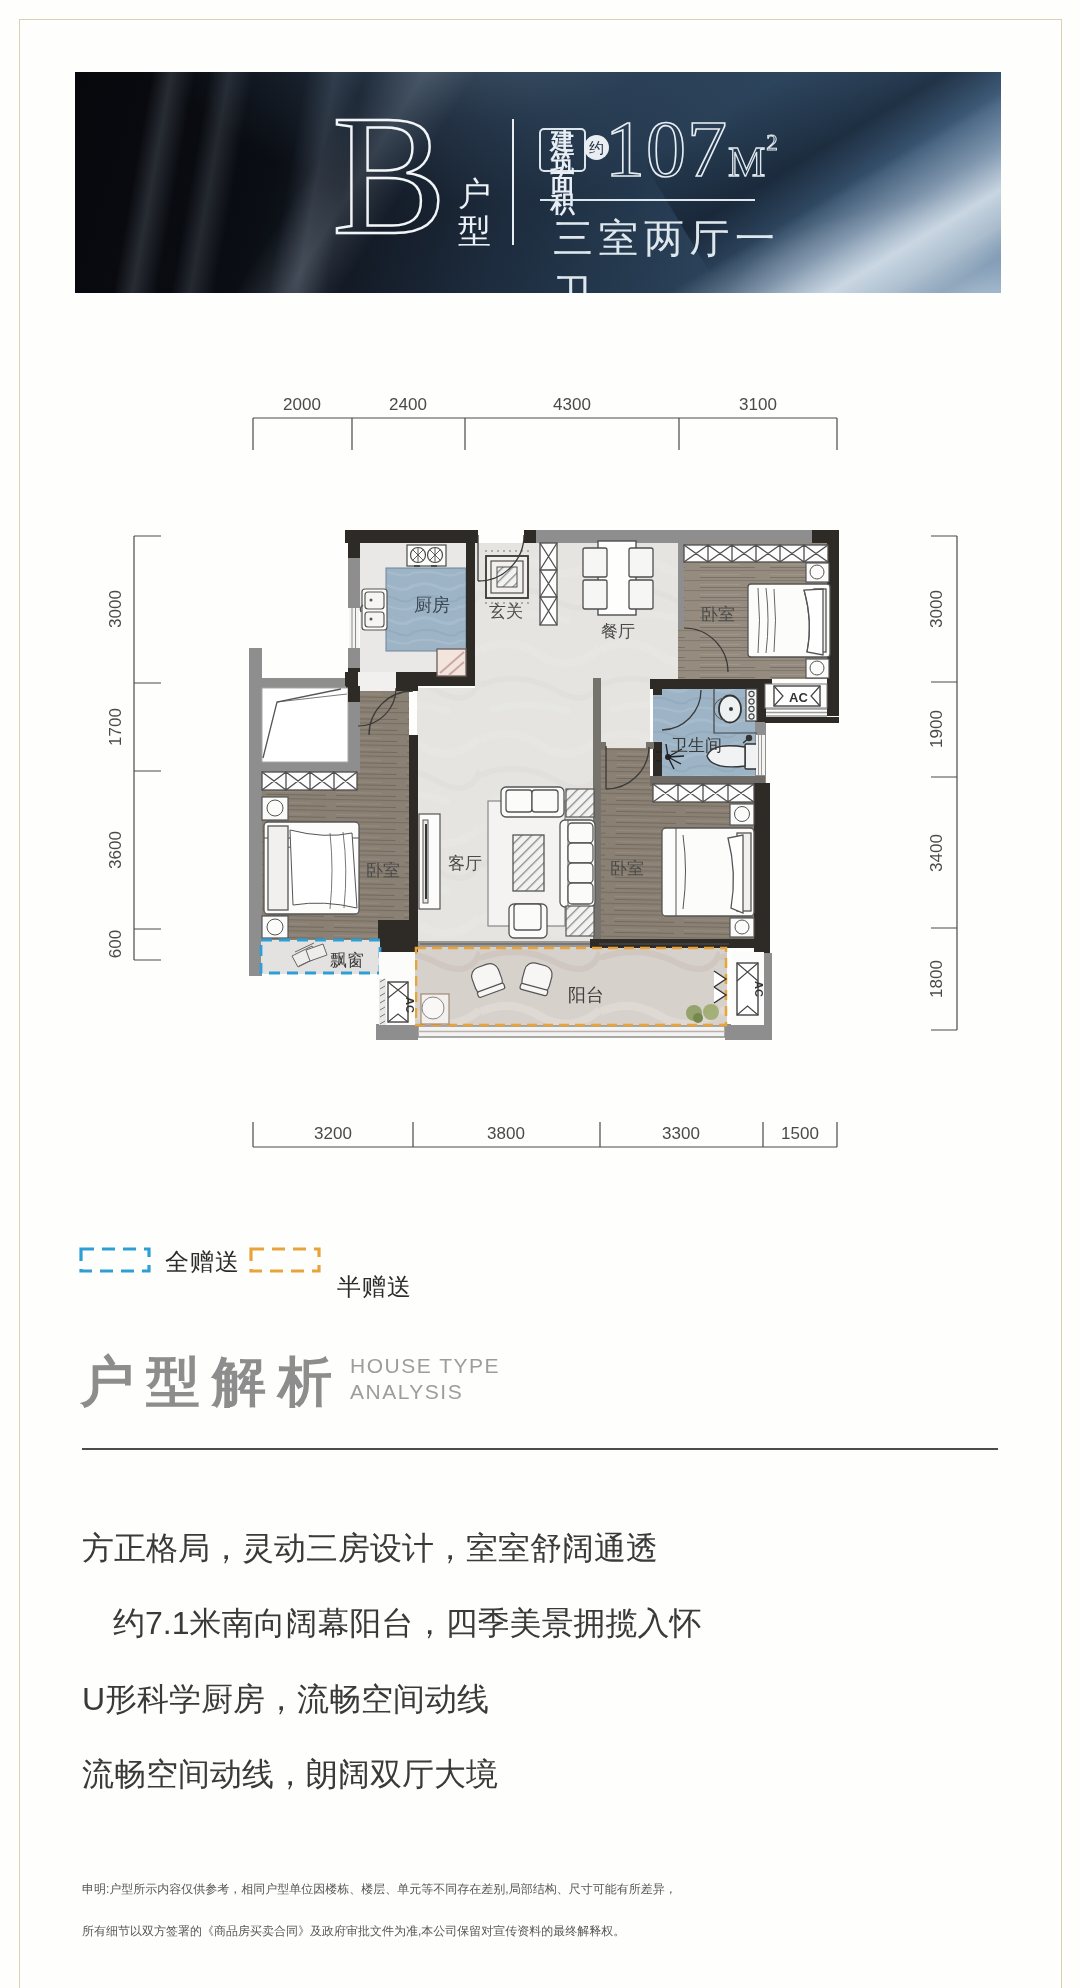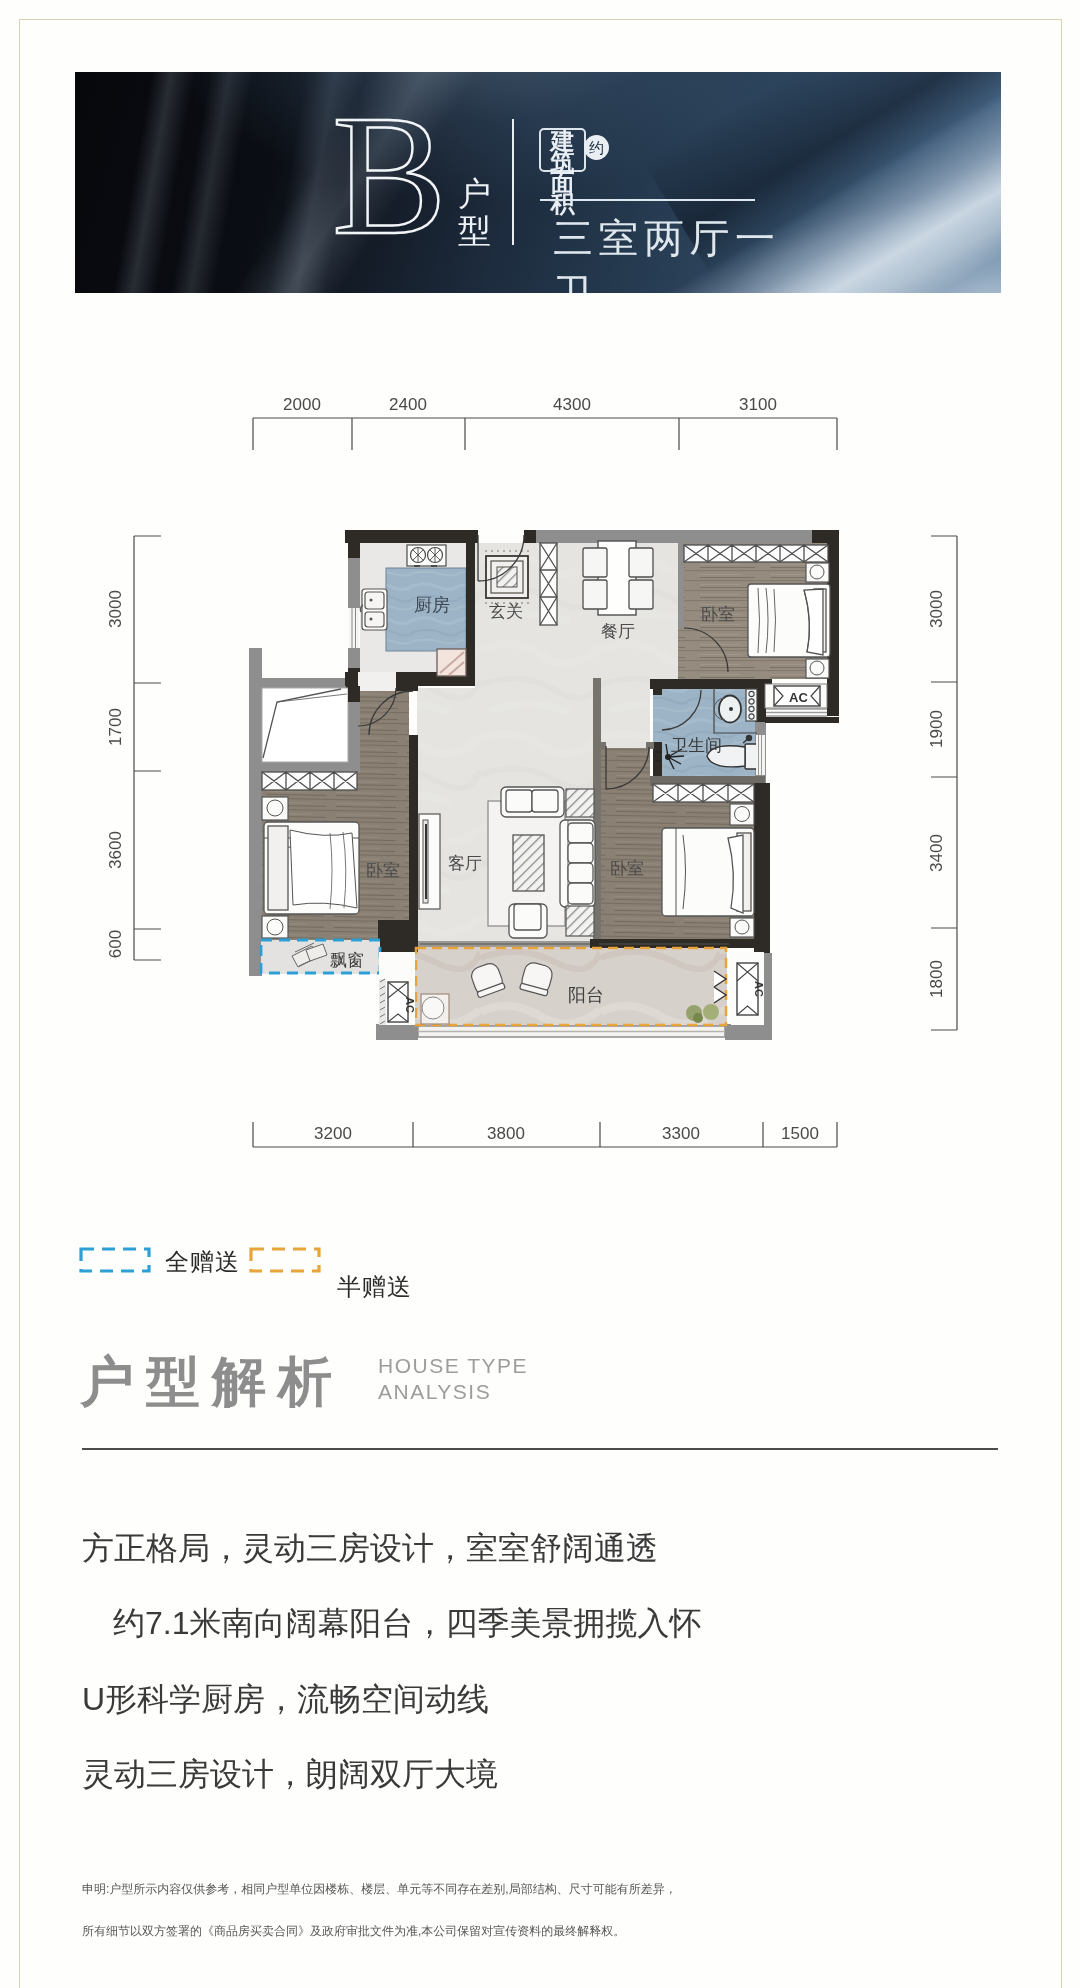--- a/index.html
+++ b/index.html
@@ -29,20 +29,21 @@
   <div class="abs" style="left:257px;top:40px;width:110px;height:160px;font-family:'Liberation Serif',serif;font-size:172px;line-height:126px;color:transparent;-webkit-text-stroke:2.4px #f2f5f8;">B</div>
 
   <div class="abs" style="left:383px;top:103px;width:36px;color:#eef2f6;font-size:33px;line-height:37px;letter-spacing:0;">户<br>型</div>
 
   <div class="abs" style="left:437px;top:47px;width:2px;height:126px;background:#e8edf2;"></div>
 
   <div class="abs" style="left:464px;top:56px;width:43px;height:40px;border:2px solid #dde5ec;border-radius:5px;color:#e8eef4;font-size:24px;line-height:21px;text-align:center;font-weight:bold;">建筑<br>面积</div>
 
   <div class="abs" style="left:509px;top:63px;width:25px;height:25px;border-radius:50%;background:#e9eef3;color:#1d2c3e;font-size:15px;line-height:25px;text-align:center;">约</div>
 
+  <div class="abs" style="left:530px;top:31px;font-family:'Liberation Serif',serif;font-size:80px;line-height:80px;color:transparent;-webkit-text-stroke:1.6px #e6edf3;letter-spacing:1px;">107<span style="font-size:42px;-webkit-text-stroke:1.3px #dfe7ee;">M</span><span style="font-size:23px;vertical-align:26px;-webkit-text-stroke:1px #dfe7ee;">2</span></div>
 
   <div class="abs" style="left:465px;top:127px;width:215px;height:2px;background:#dfe7ee;"></div>
 
   <div class="abs" style="left:478px;top:139px;width:240px;color:#dfe7ee;font-size:40px;letter-spacing:5.5px;">三室两厅一卫</div>
 </div>
 
 <svg class="abs" style="left:0;top:0;" width="1080" height="1988" viewBox="0 0 1080 1988">
 <defs>
   <pattern id="wood1" width="70" height="10" patternUnits="userSpaceOnUse" patternTransform="rotate(0)">
     <rect width="70" height="10" fill="#958b7e"></rect>
@@ -474,26 +475,26 @@
   <rect x="2" y="2" width="68" height="22" fill="none" stroke="#2e9fd4" stroke-width="3.2" stroke-dasharray="13 8"></rect>
 </svg>
 <div class="abs" style="left:165px;top:1246px;font-size:24px;color:#2b2b2b;letter-spacing:1px;">全赠送</div>
 
 <svg class="abs" style="left:249px;top:1247px;" width="72" height="26" viewBox="0 0 72 26">
   <rect x="2" y="2" width="68" height="22" fill="none" stroke="#e8a33b" stroke-width="3.2" stroke-dasharray="13 8"></rect>
 </svg>
 <div class="abs" style="left:337px;top:1246px;font-size:24px;color:#2b2b2b;letter-spacing:1px;margin-top:25px;">半赠送</div>
 
 <div class="abs" style="left:80px;top:1346px;font-size:54px;font-weight:bold;color:#8d8d8d;letter-spacing:12px;">户型解析</div>
-<div class="abs" style="left:350px;top:1353px;font-size:21px;color:#9d9d9d;letter-spacing:1.5px;line-height:26px;margin-left:28px;">HOUSE TYPE<br>ANALYSIS</div>
+<div class="abs" style="left:350px;top:1353px;font-size:21px;color:#9d9d9d;letter-spacing:1.5px;line-height:26px;">HOUSE TYPE<br>ANALYSIS</div>
 
 <div class="abs" style="left:82px;top:1448px;width:916px;height:2px;background:#4c4c4c;"></div>
 
 <div class="abs" style="left:82px;top:1527px;font-size:32px;color:#3a3a3a;">方正格局，灵动三房设计，室室舒阔通透</div>
 
 <div class="abs" style="left:82px;top:1602px;font-size:32px;color:#3a3a3a;margin-left:31px;">约7.1米南向阔幕阳台，四季美景拥揽入怀</div>
 
 <div class="abs" style="left:82px;top:1678px;font-size:32px;color:#3a3a3a;">U形科学厨房，流畅空间动线</div>
 
-<div class="abs" style="left:82px;top:1753px;font-size:32px;color:#3a3a3a;">灵动三房设计，朗阔双厅大境</div>
+<div class="abs" style="left:82px;top:1753px;font-size:32px;color:#3a3a3a;">流畅空间动线，朗阔双厅大境</div>
 
 <div class="abs" style="left:82px;top:1881px;font-size:12px;color:#575757;">申明:户型所示内容仅供参考，相同户型单位因楼栋、楼层、单元等不同存在差别,局部结构、尺寸可能有所差异，</div>
 <div class="abs" style="left:82px;top:1911px;font-size:12px;color:#575757;margin-top:12px;">所有细节以双方签署的《商品房买卖合同》及政府审批文件为准,本公司保留对宣传资料的最终解释权。</div>
 
 </body></html>

